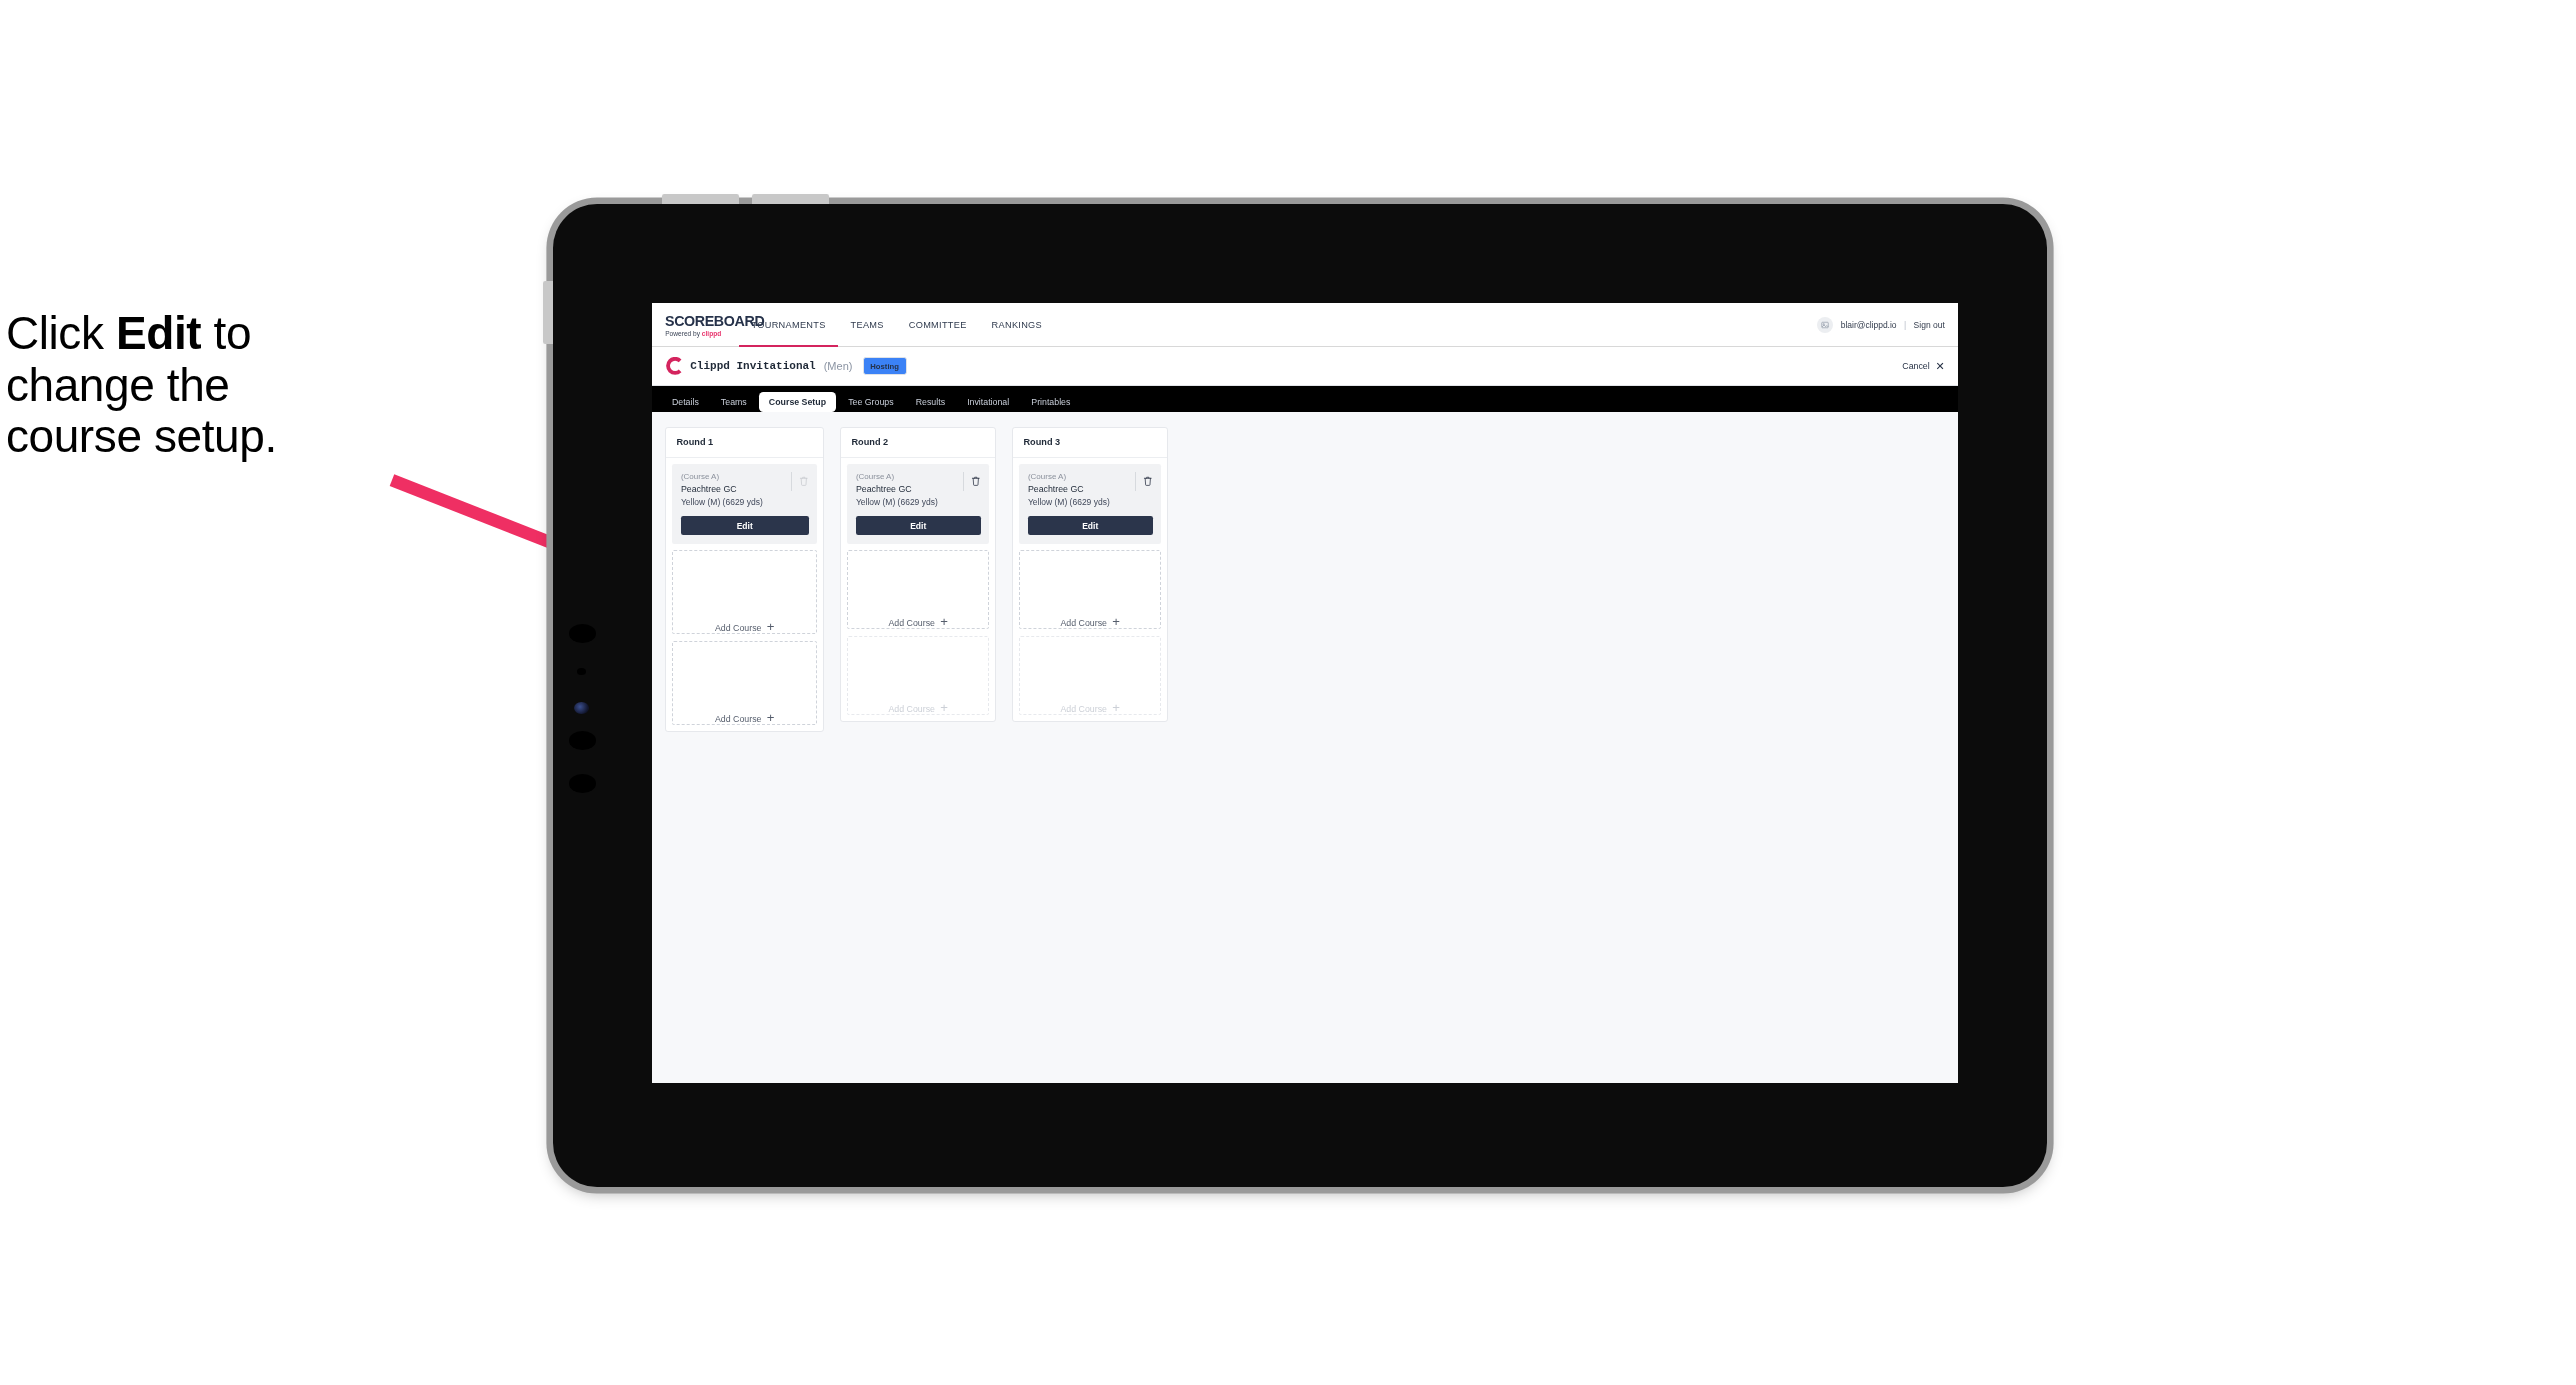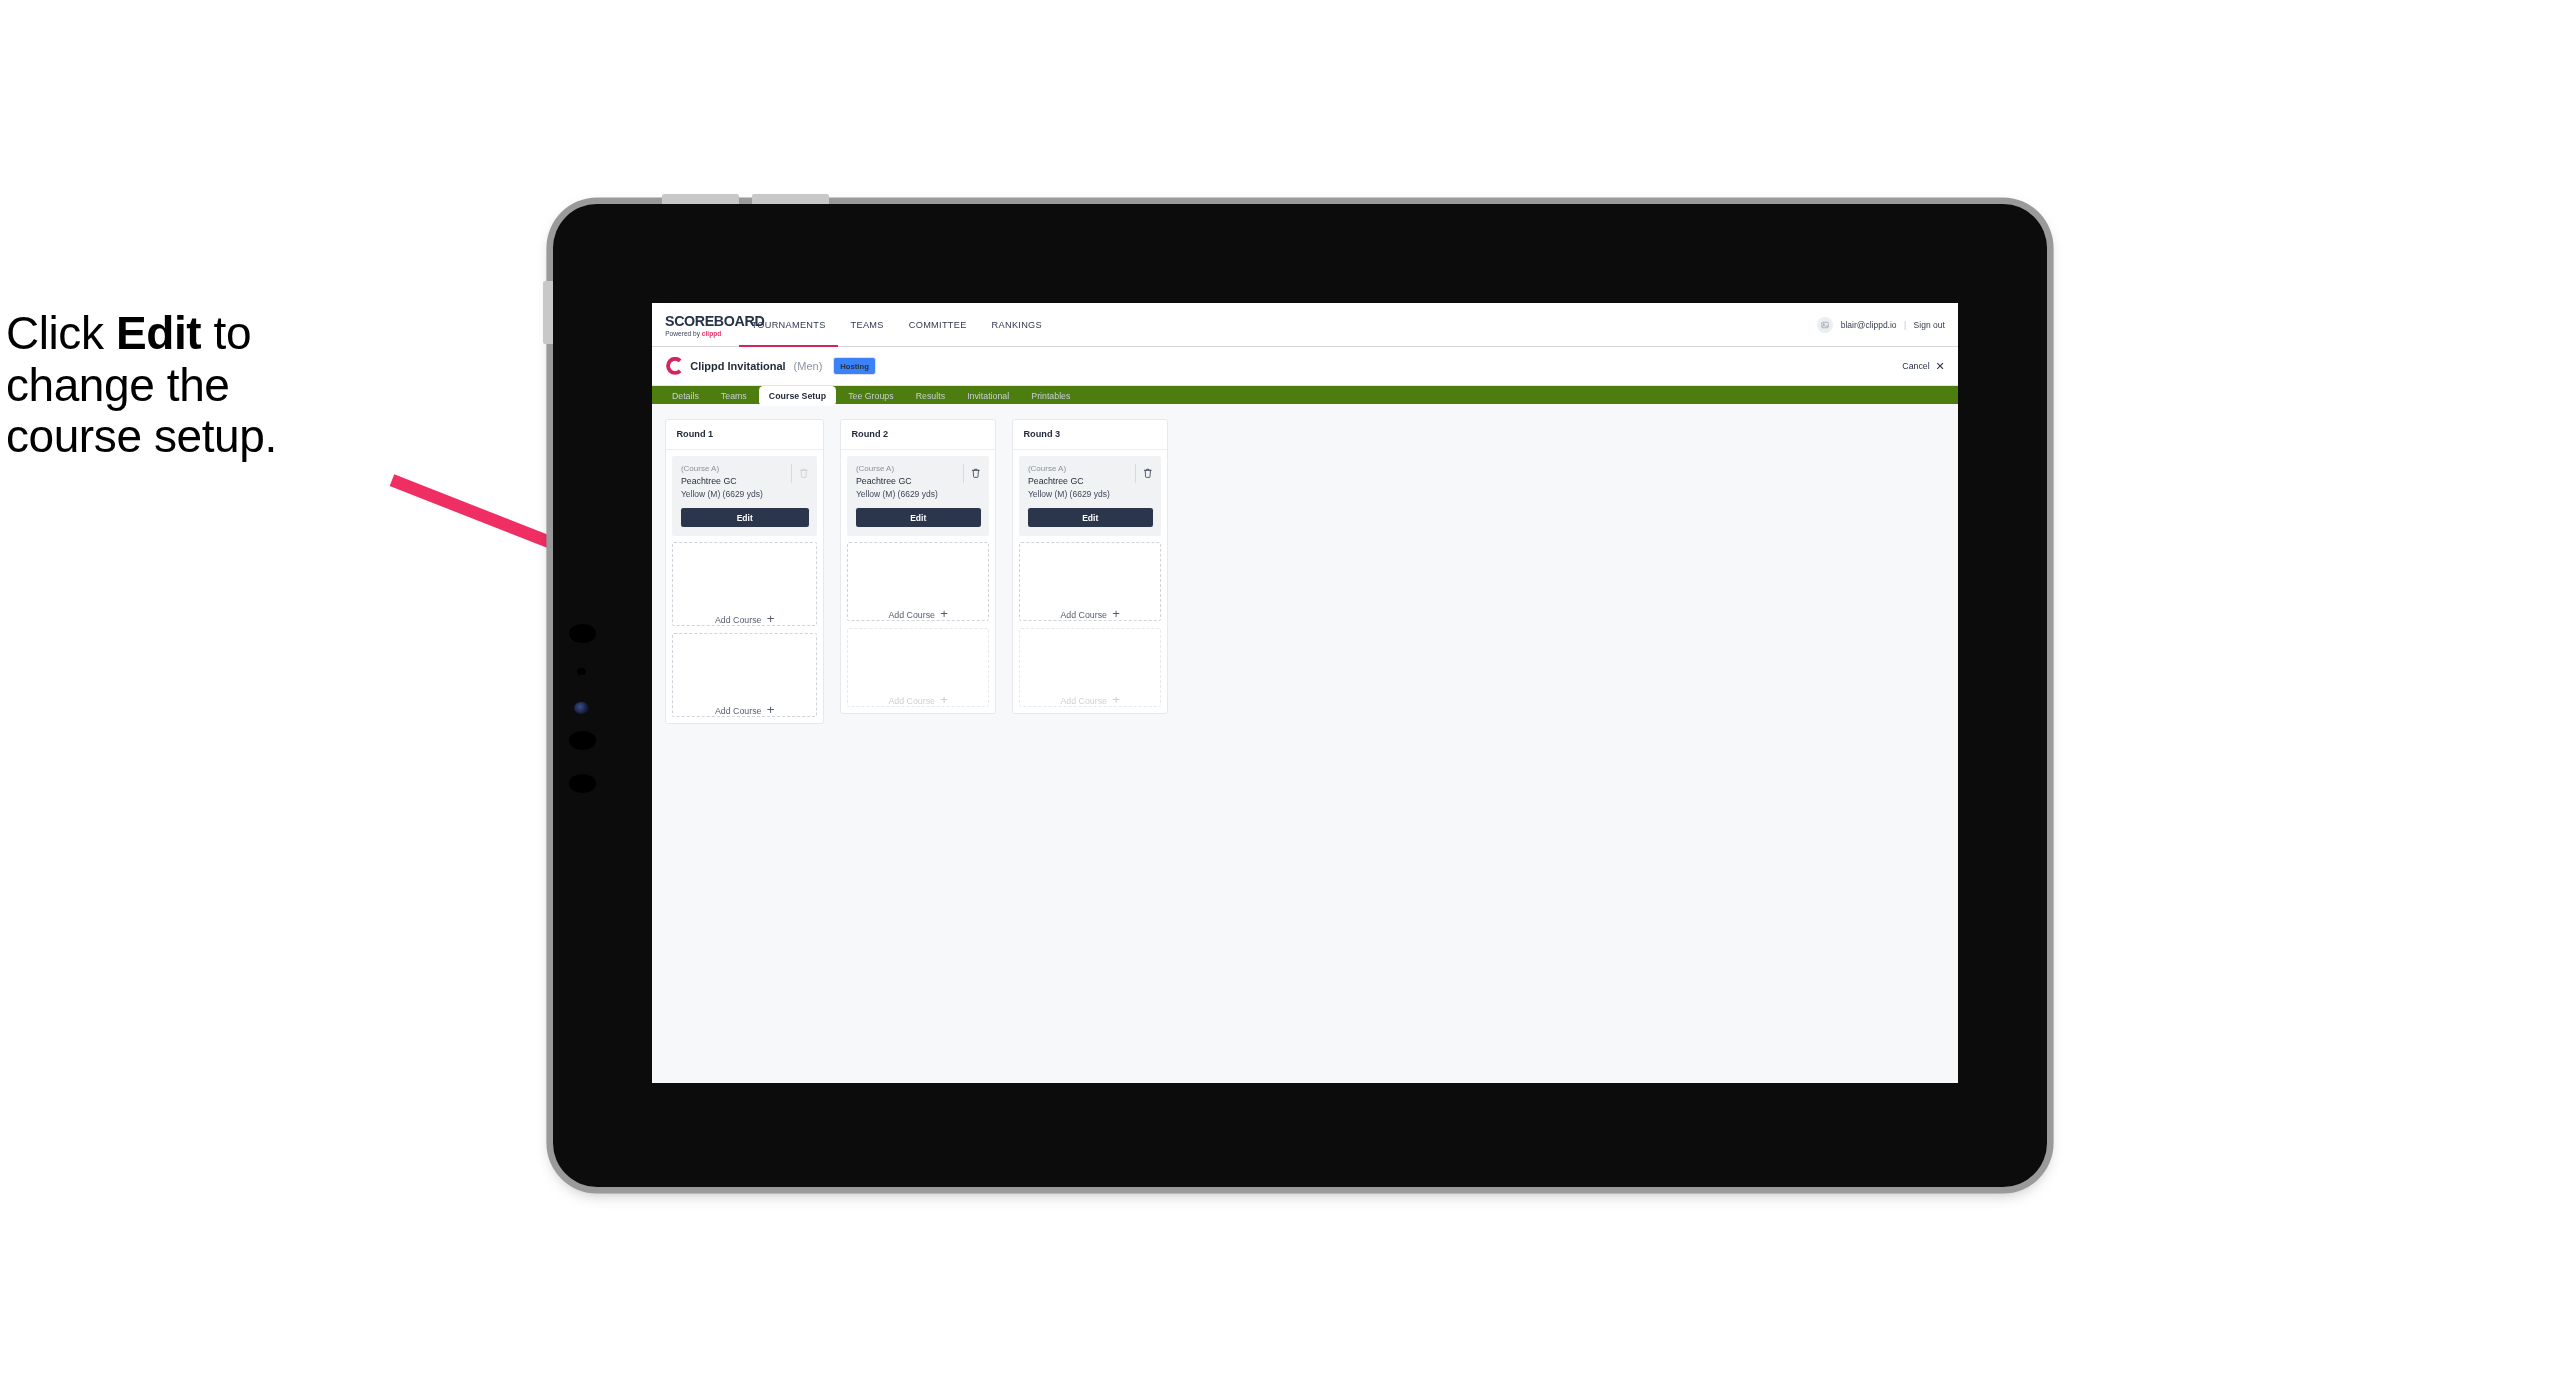--- a/index.html
+++ b/index.html
@@ -181,20 +181,21 @@
   }
   #event-logo {
     width: 17.7px; height: 17.7px;
     margin-right: 7.4px;
     flex: none;
   }
   #event-title {
     font-size: 11px;
     font-weight: 600;
     color: #1f2937;
+    font-family: Liberation Mono, monospace;
   }
   #event-gender {
     font-size: 11px;
     color: #8b94a3;
     margin-left: 8px;
   }
   #hosting-badge {
     margin-left: 10.3px;
     font-size: 7.7px;
     font-weight: 700;
@@ -210,24 +211,24 @@
     align-items: center;
     gap: 5.9px;
     font-size: 8.8px;
     color: #273246;
     cursor: pointer;
   }
   #cancel-x { font-size: 11px; line-height: 1; }
 
   
   #tabstrip {
-    height: 18px;
-    background: #4d7c0f;
-    display: flex;
-    align-items: flex-start;
+    height: 26px;
+    background: #000000;
+    display: flex;
+    align-items: flex-end;
     padding: 0 10.3px;
     gap: 2.9px;
   }
   .tab {
     font-size: 8.8px;
     color: #c9cfda;
     padding: 5.2px 9.6px;
     border-radius: 4.4px;
     cursor: pointer;
     white-space: nowrap;

